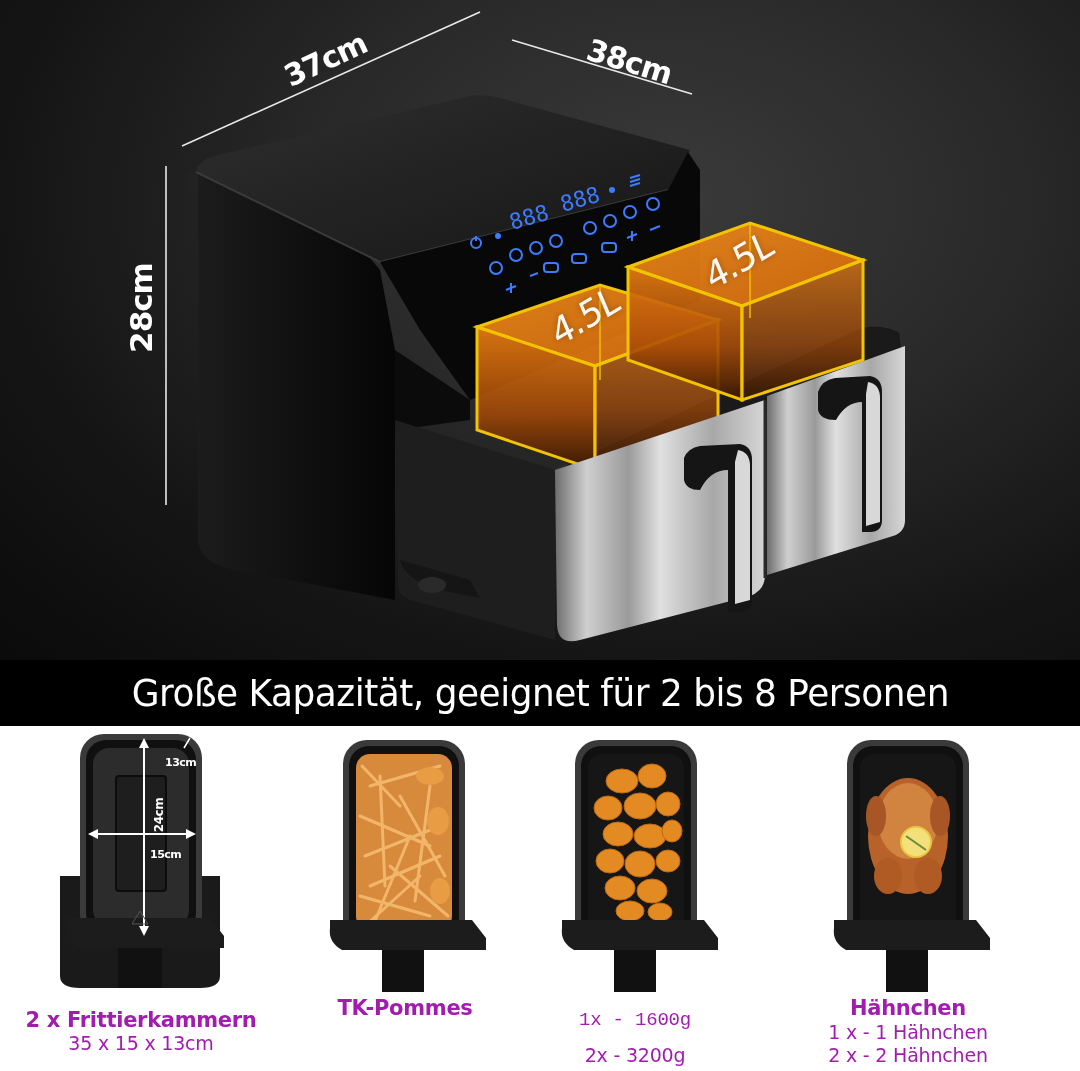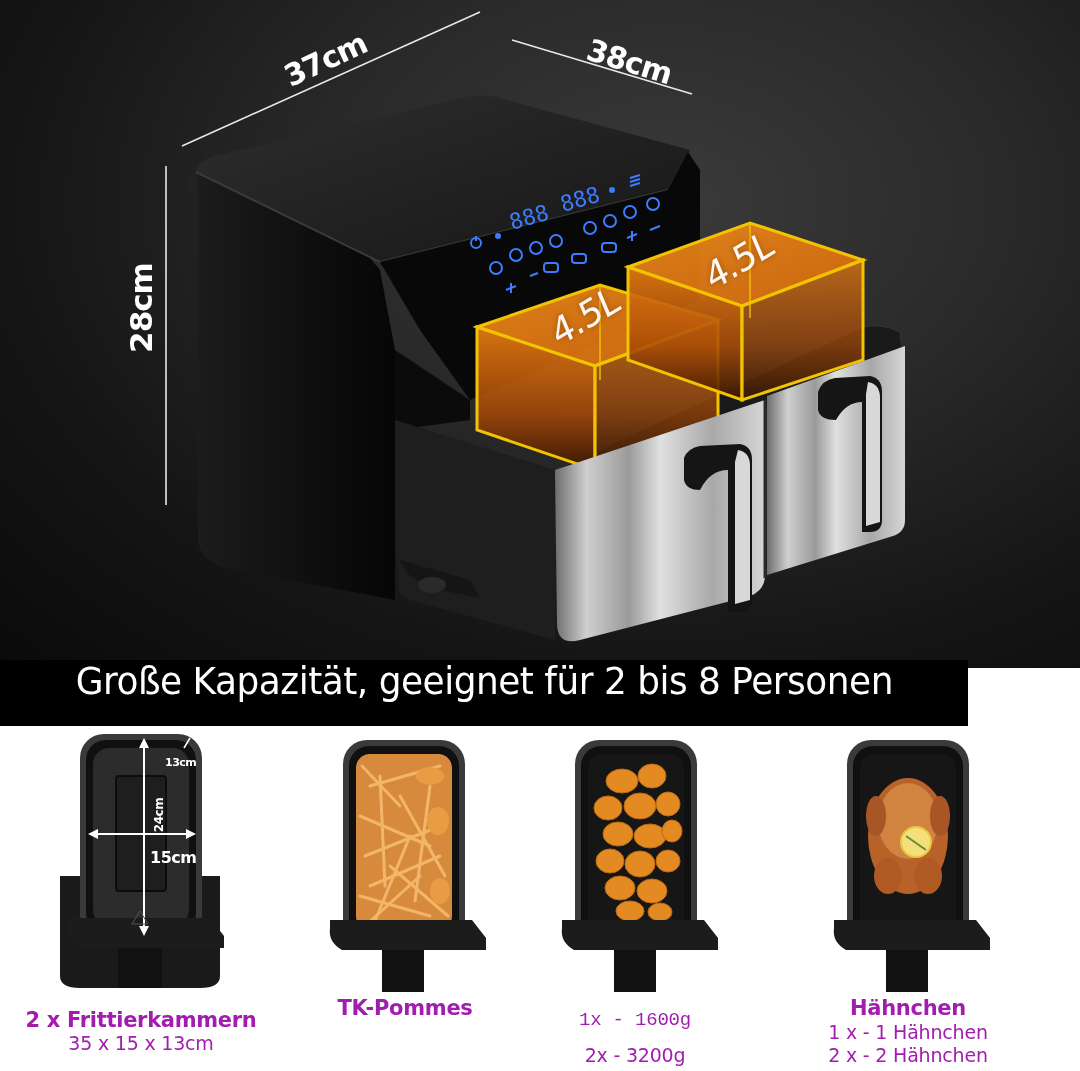--- a/index.html
+++ b/index.html
@@ -24,22 +24,22 @@
 
     .vol-label {
       position: absolute; color: #ffffff; font-size: 36px; font-family: "DejaVu Sans", sans-serif;
       white-space: nowrap; letter-spacing: -1px; opacity: 0.95;
       text-shadow: 0 0 6px rgba(0,0,0,0.3);
     }
     .vol-1 { left: 548px; top: 296px; transform: rotate(-31deg) skewX(-8deg); }
     .vol-2 { left: 702px; top: 240px; transform: rotate(-31deg) skewX(-8deg); }
 
     .banner {
-      position: absolute; left: 0; top: 660px; width: 968px; height: 66px;
-      background: #000000; display: flex; align-items: flex-start; justify-content: center;
+      position: absolute; left: 0; top: 660px; width: 1080px; height: 66px;
+      background: #000000; display: flex; align-items: center; justify-content: center;
     }
     .banner-text {
       color: #ffffff; font-family: "DejaVu Sans", sans-serif; font-size: 37px;
       letter-spacing: -0.5px; transform: scaleX(0.97);
     }
 
     .grid {
       position: absolute; left: 0; top: 726px; width: 1000px; height: 345px; background: #ffffff;
     }
     .cell { position: absolute; top: 0; width: 270px; height: 345px; }
@@ -202,21 +202,21 @@
       <path d="M124 12 L119 22 L129 22 Z" fill="#fff"></path>
         <path d="M124 210 L119 200 L129 200 Z" fill="#fff"></path>
       <line x1="72" y1="108" x2="172" y2="108" stroke="#fff" stroke-width="2"></line>
       <path d="M68 108 L78 103 L78 113 Z" fill="#fff"></path>
         <path d="M176 108 L166 103 L166 113 Z" fill="#fff"></path>
       <line x1="170" y1="12" x2="164" y2="22" stroke="#fff" stroke-width="1.5"></line>
       <path d="M120 185 L128 198 L112 198 Z" fill="none" stroke="#555" stroke-width="1"></path>
     </svg>
     <div class="basket-dim" style="left:145px; top:30px;">13cm</div>
     <div class="basket-dim" style="left:122px; top:82px; transform:rotate(-90deg); font-size:12px;">24cm</div>
-    <div class="basket-dim" style="left:130px; top:122px; font-size:16px;">15cm</div>
+    <div class="basket-dim" style="left:130px; top:122px; font-size:11px;">15cm</div>
 
     <div class="cap cap-title" style="top:282px; left:-14px;">2 x Frittierkammern</div>
     <div class="cap cap-line" style="top:306px; left:-14px;">35 x 15 x 13cm</div>
   </div>
 
   <div class="cell" style="left:290px;">
     <svg width="250" height="270" viewBox="0 0 250 270">
       <path d="M42 150 L42 250 Q42 262 60 262 L182 262 Q200 262 200 250 L200 150 Z" fill="none"></path>
       <rect x="53" y="14" width="122" height="205" rx="24" fill="#3a3a3a"></rect>
       <rect x="59" y="20" width="110" height="193" rx="20" fill="#101010"></rect>

